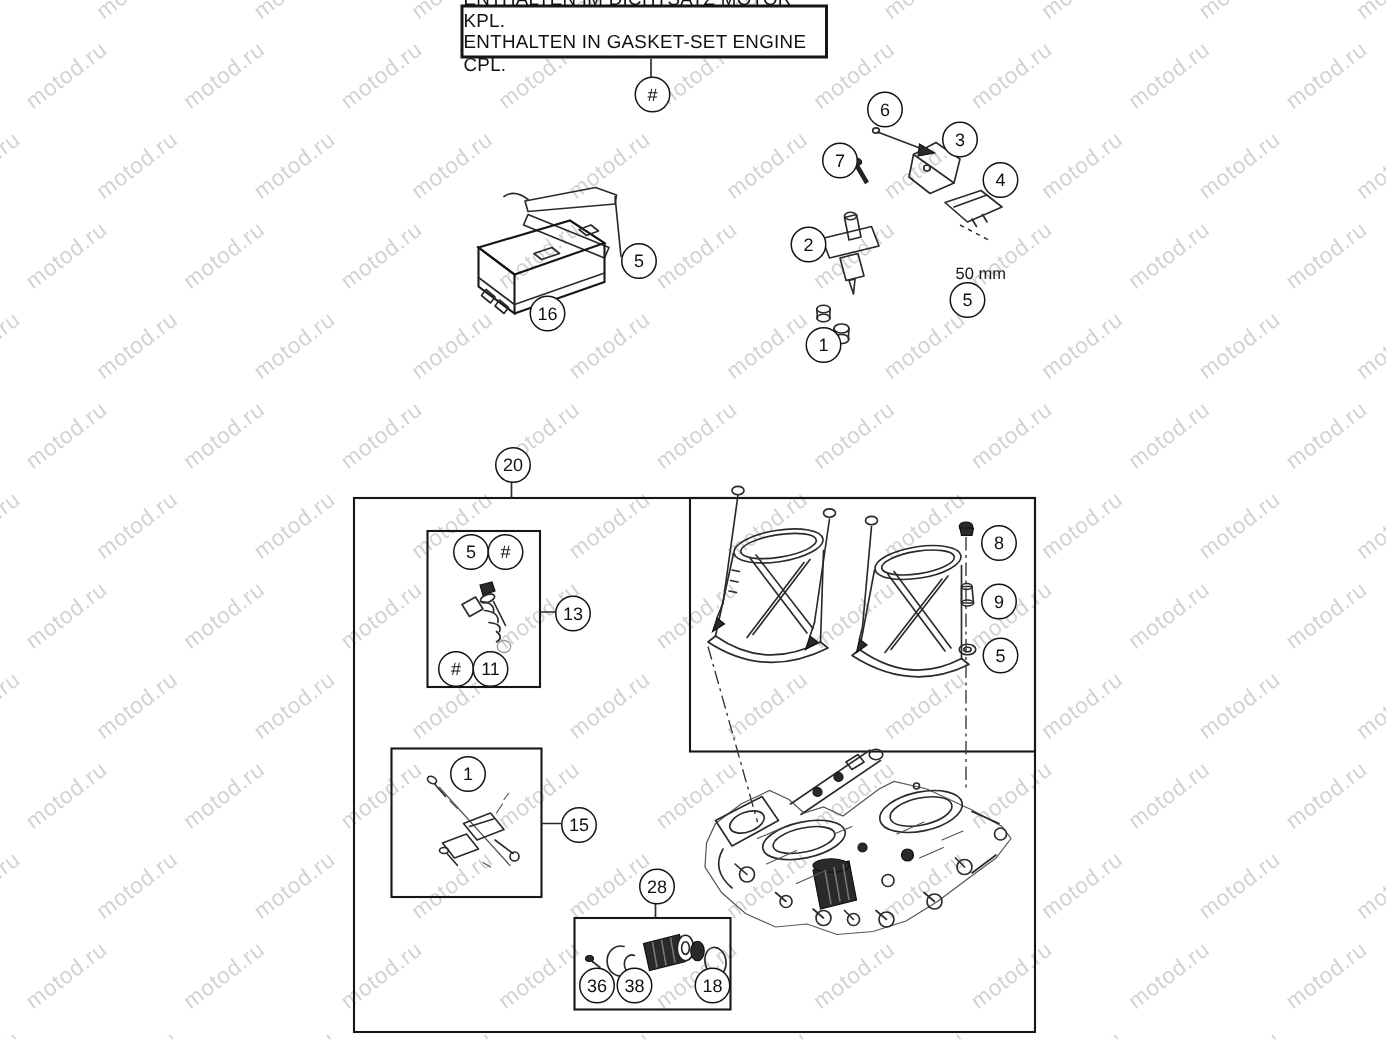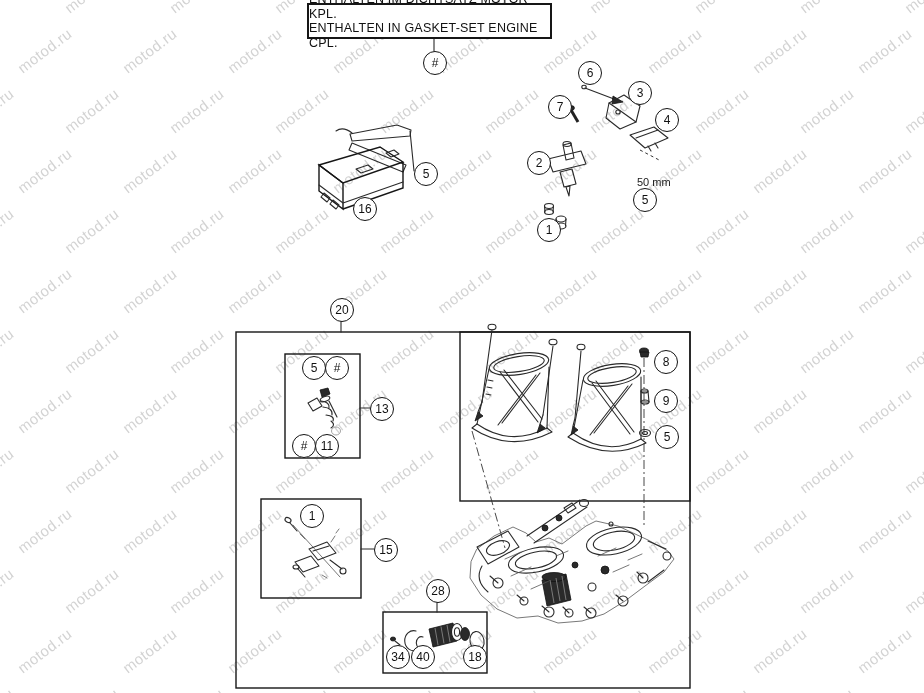--- a/index.html
+++ b/index.html
@@ -400,22 +400,22 @@
       <div class="callout" style="left: 300px; top: 504px;">
         <span>1</span>
       </div>
       <div class="callout" style="left: 374px; top: 538px;">
         <span>15</span>
       </div>
       <div class="callout" style="left: 426px; top: 579px;">
         <span>28</span>
       </div>
       <div class="callout" style="left: 386px; top: 645px;">
-        <span>34</span>
+        <span>36</span>
       </div>
       <div class="callout" style="left: 411px; top: 645px;">
-        <span>40</span>
+        <span>38</span>
       </div>
       <div class="callout" style="left: 463px; top: 645px;">
         <span>18</span>
       </div>
     </div>
 </div>
 
 </body></html>

